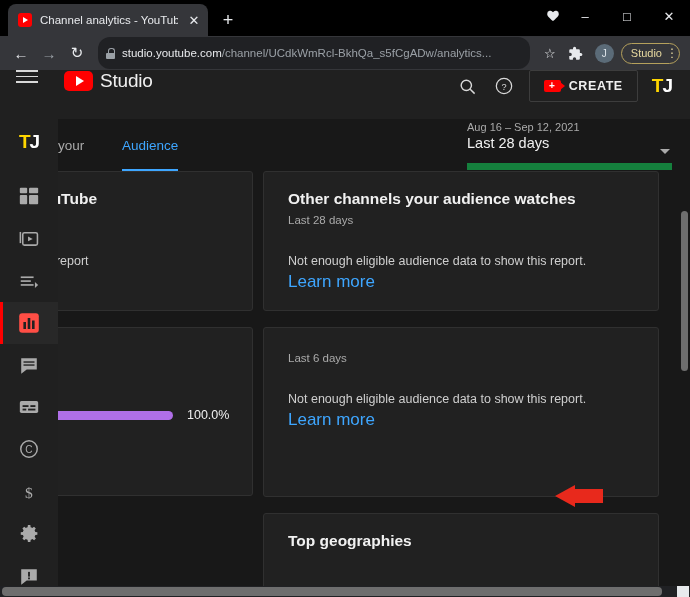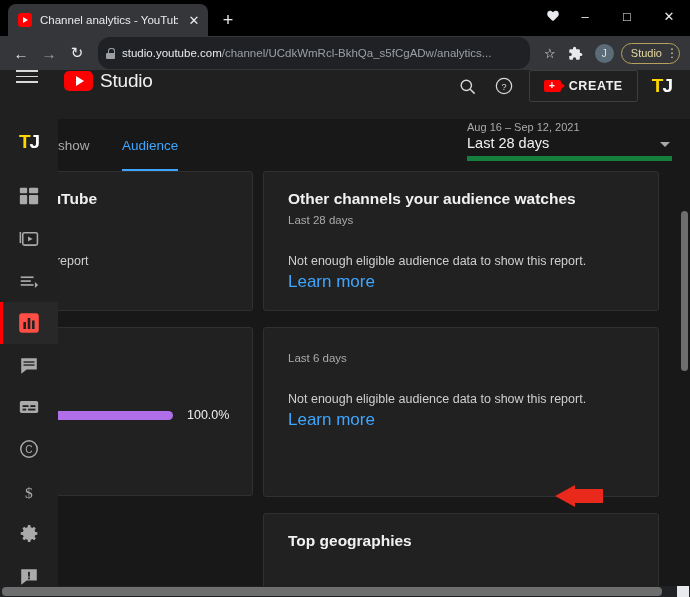--- a/index.html
+++ b/index.html
@@ -171,21 +171,21 @@
     color: #aaaaaa; font-size: 13.5px; position: relative; padding: 0 16px;
   }
   .ttab.clipped { color: #aaaaaa; padding-left: 0; width: 48px; justify-content: flex-start;}
   .ttab.active { color: #3ea6ff; text-align: center; }
   .ttab.active::after {
     content: ""; position: absolute; left: 16px; right: 16px; bottom: 0; height: 2.5px;
     background: #3ea6ff;
   }
   .daterange {
     position: absolute; right: 18px; top: 2px; width: 205px;
-    border-bottom: 5px solid #15803d; padding-bottom: 5px;
+    border-bottom: 7px solid #15803d; padding-bottom: 12px;
   }
   .dr-sub { color: #aaaaaa; font-size: 11px; margin-bottom: 2px; }
   .dr-main { color: #f1f1f1; font-size: 14.5px; }
   .dr-caret {
     position: absolute; right: 2px; bottom: 9px;
     width: 0; height: 0; border-left: 5px solid transparent; border-right: 5px solid transparent;
     border-top: 5px solid #aaaaaa;
   }
 
   .cards { position: relative; padding: 0 0 0 0; }
@@ -385,21 +385,21 @@
             <rect x="11" y="7.5" width="2" height="5.2" fill="#212121"></rect>
             <rect x="11" y="13.6" width="2" height="2" fill="#212121"></rect>
           </svg>
       </div>
     </div>
 
     <div class="content">
 
       <div class="tabbar">
         <div class="tabs">
-          <div class="ttab clipped">show</div>
+          <div class="ttab clipped">your</div>
           <div class="ttab active">Audience</div>
         </div>
         <div class="daterange">
           <div class="dr-sub">Aug 16 – Sep 12, 2021</div>
           <div class="dr-main">Last 28 days</div>
           <div class="dr-caret"></div>
         </div>
       </div>
 
       <div class="cards">

